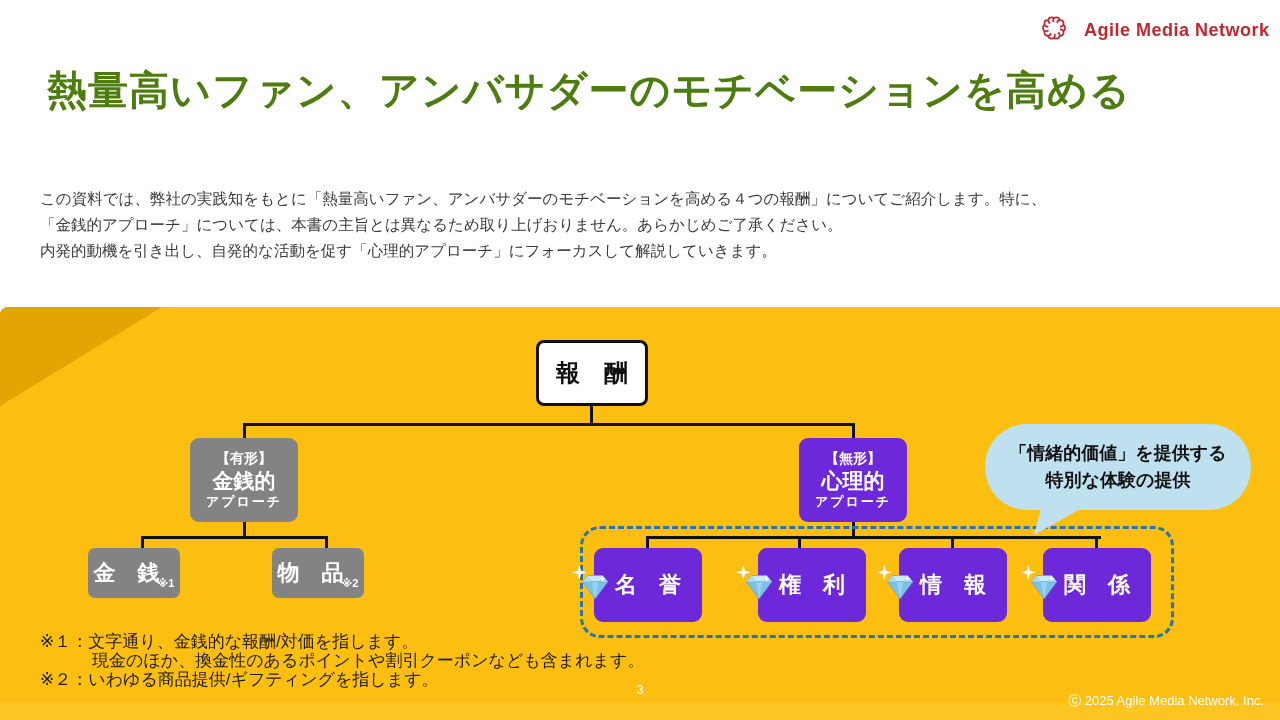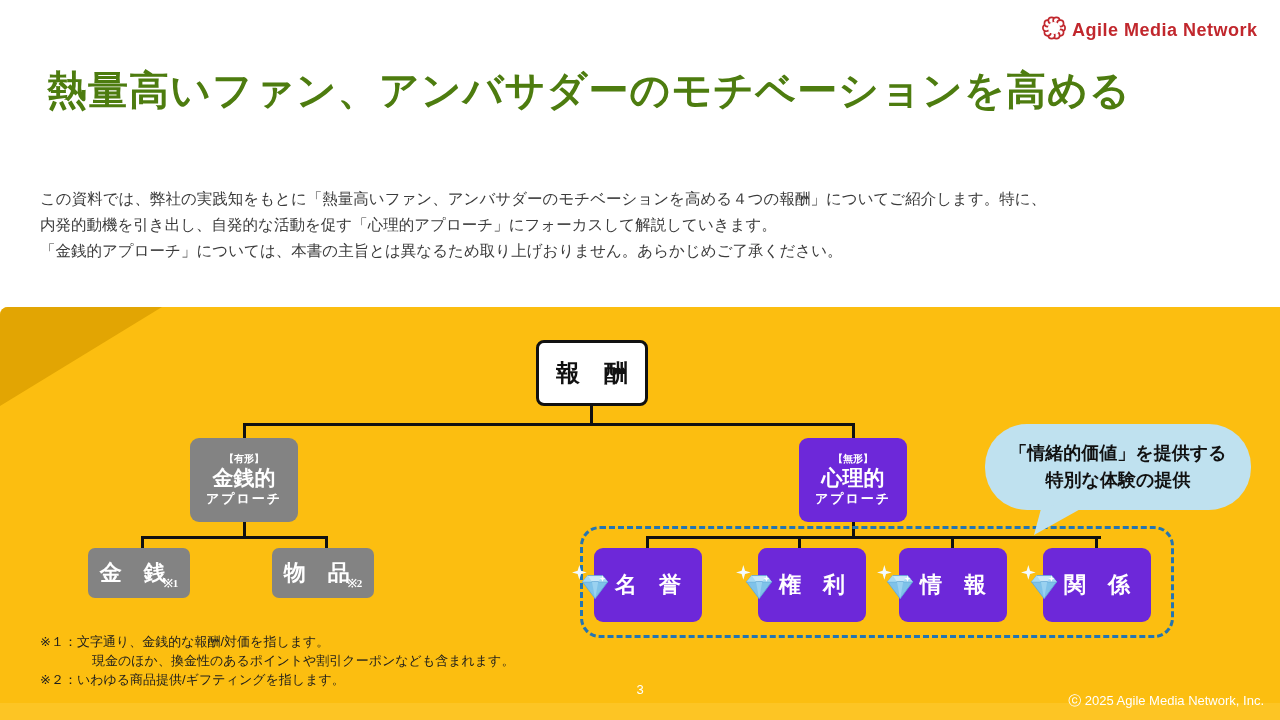--- a/index.html
+++ b/index.html
@@ -3,59 +3,59 @@
 <meta charset="utf-8">
 <style>
   html,body{margin:0;padding:0;background:#e8e8e8;}
   #slide{
     position:relative;width:1280px;height:720px;background:#ffffff;
     overflow:hidden;font-family:"Liberation Sans","DejaVu Sans",sans-serif;
   }
   .abs{position:absolute;}
 
   
-  .logo{top:16px;left:1042px;display:flex;align-items:center;gap:6px;}
+  .logo{top:16px;left:1042px;display:flex;align-items:center;gap:18px;}
   .logo-text{color:#C1272D;font-size:18px;font-weight:bold;letter-spacing:.5px;}
   .title{left:47px;top:62px;width:1180px;color:#4d7c0f;font-size:40px;font-weight:bold;
          line-height:56px;letter-spacing:1px;}
   .title .t2{display:block;}
   .body-text{left:40px;top:186px;width:1210px;color:#3b3b3b;font-size:15.5px;line-height:26px;}
 
   
   .yellow{left:0;top:307px;width:1280px;height:413px;background:#FCBE10;border-top-left-radius:8px;}
   .corner-dark{left:0;top:0;width:162px;height:99px;background:#E2A503;
                clip-path:polygon(0 0,100% 0,0 100%);border-top-left-radius:8px;}
   .bottom-strip{left:0;top:396px;width:1280px;height:17px;background:#FDC524;}
 
   
   .line{background:#111;}
   .box{box-sizing:border-box;display:flex;align-items:center;justify-content:center;color:#fff;}
   .root-box{left:536px;top:33px;width:112px;height:66px;background:#fff;border:3px solid #111;
             border-radius:8px;color:#111;font-size:24px;font-weight:bold;}
   .branch-box{width:108px;height:84px;border-radius:9px;flex-direction:column;line-height:1.25;}
-  .branch-box .tag{font-size:10px;font-weight:bold;}
+  .branch-box .tag{font-size:14px;font-weight:bold;}
   .branch-box .bt{font-size:21px;font-weight:bold;}
   .branch-box .bs{font-size:13px;font-weight:bold;letter-spacing:2px;}
   .gray{background:#838383;}
   .red{background:#6d28d9;}
-  .leaf-gray{width:102px;height:50px;border-radius:7px;font-size:22px;font-weight:bold;font-family:Liberation Serif, serif;}
+  .leaf-gray{width:92px;height:50px;border-radius:7px;font-size:22px;font-weight:bold;}
   .leaf-gray .note{font-size:11px;font-weight:bold;align-self:flex-end;margin:0 0 8px -2px;}
   .leaf-red{width:108px;height:74px;border-radius:9px;font-size:22px;font-weight:bold;}
   .gem{left:-22px;top:50%;transform:translateY(-50%);width:42px;height:42px;}
   .dashed-frame{left:580px;top:219px;width:594px;height:112px;border:3px dashed #2475B2;
                 border-radius:20px;box-sizing:border-box;}
 
   
   .bubble{left:985px;top:117px;width:266px;height:86px;background:#BFE1EF;border-radius:42px;
           display:flex;flex-direction:column;align-items:center;justify-content:center;
           color:#111;font-size:18px;font-weight:bold;line-height:27px;}
   .bubble-tail{left:1018px;top:196px;width:80px;height:36px;}
 
   
-  .footnotes{left:40px;top:325px;color:#1d1d1d;font-size:13px;line-height:19px;}
+  .footnotes{left:40px;top:325px;color:#1d1d1d;font-size:17px;line-height:19px;}
   .fn-indent{margin-left:52px;}
   .page-num{left:0;top:375px;width:1280px;text-align:center;color:#fff;font-size:13px;}
   .copyright{right:16px;top:385px;color:#fff;font-size:13px;}
 </style>
 </head>
 <body>
 
 <div id="slide">
 
   <div class="abs logo">
@@ -78,22 +78,22 @@
     </span>
     <span class="logo-text">Agile Media Network</span>
   </div>
 
   <div class="abs title">
     <span>熱量高いファン、アンバサダーのモチベーションを高める</span>
   </div>
 
   <div class="abs body-text">
     <div>この資料では、弊社の実践知をもとに「熱量高いファン、アンバサダーのモチベーションを高める４つの報酬」についてご紹介します。特に、</div>
+    <div>「金銭的アプローチ」については、本書の主旨とは異なるため取り上げおりません。あらかじめご了承ください。</div>
     <div>内発的動機を引き出し、自発的な活動を促す「心理的アプローチ」にフォーカスして解説していきます。</div>
-    <div>「金銭的アプローチ」については、本書の主旨とは異なるため取り上げおりません。あらかじめご了承ください。</div>
   </div>
 
   <div class="abs yellow">
     <div class="abs corner-dark"></div>
     <div class="abs bottom-strip"></div>
 
     <div class="abs line" style="left:590px;top:96px;width:3px;height:20px"></div>
     <div class="abs line" style="left:243px;top:116px;width:612px;height:3px"></div>
     <div class="abs line" style="left:243px;top:116px;width:3px;height:16px"></div>
     <div class="abs line" style="left:852px;top:116px;width:3px;height:16px"></div>

